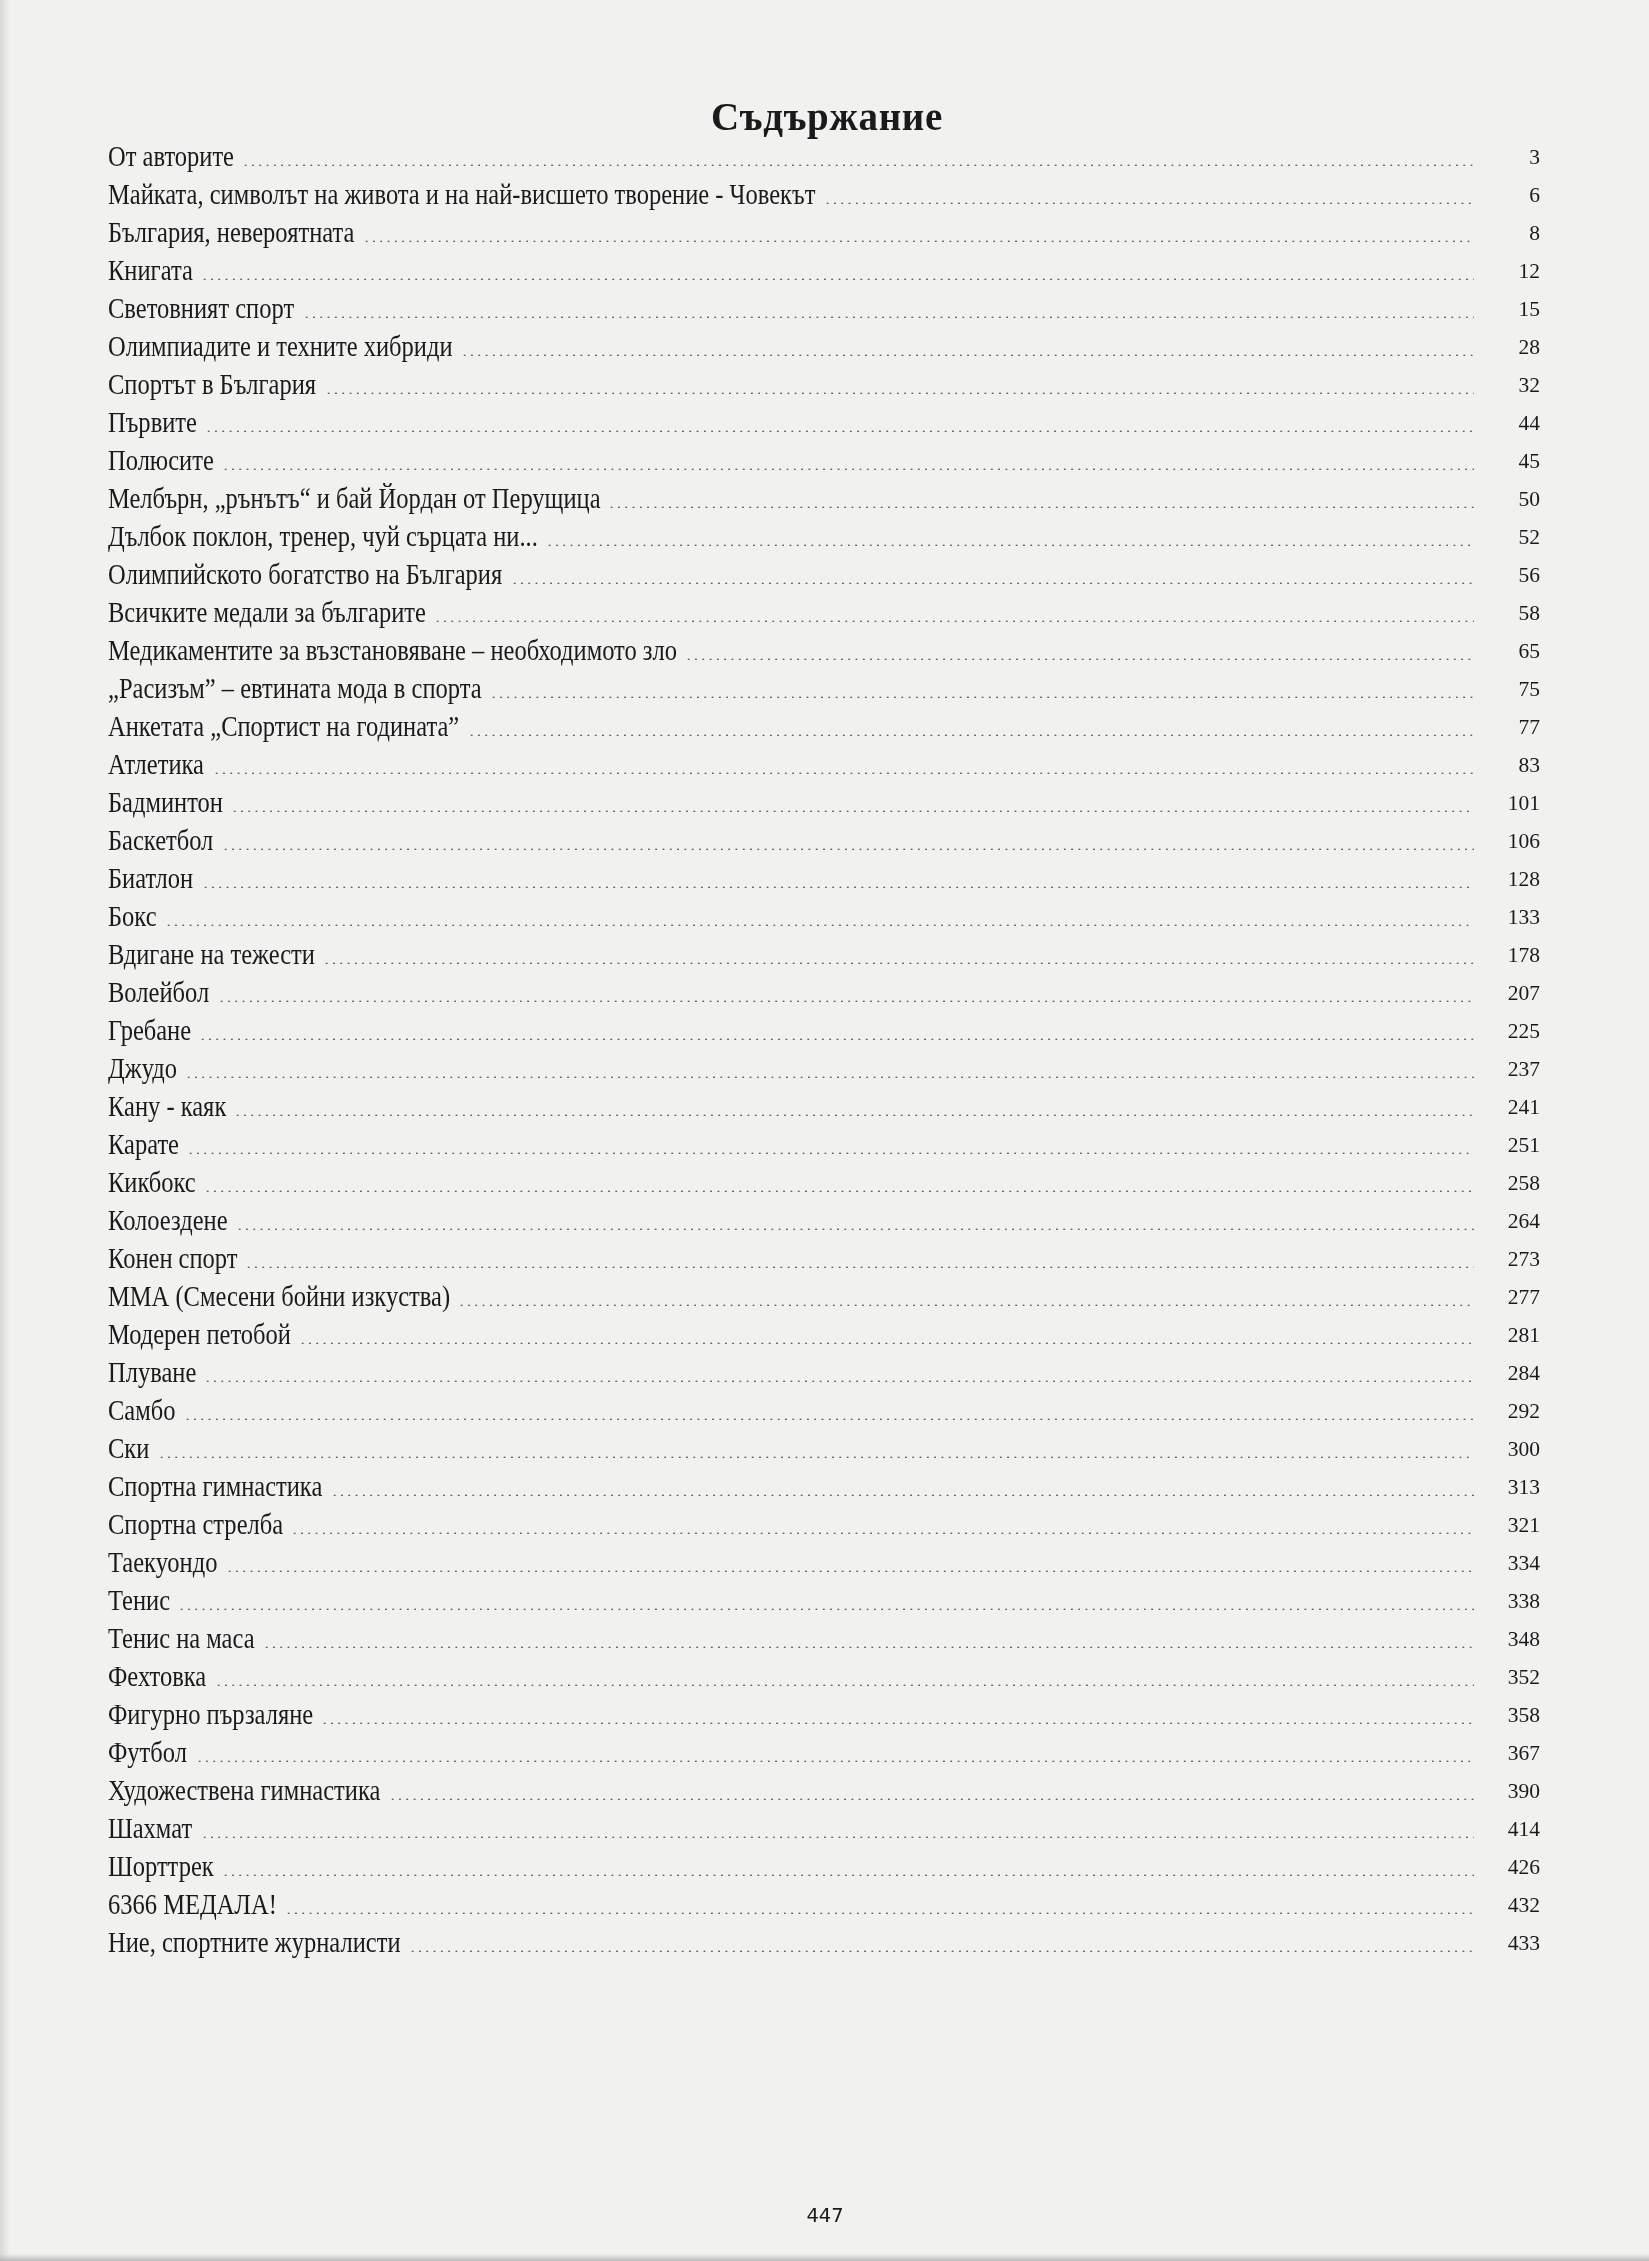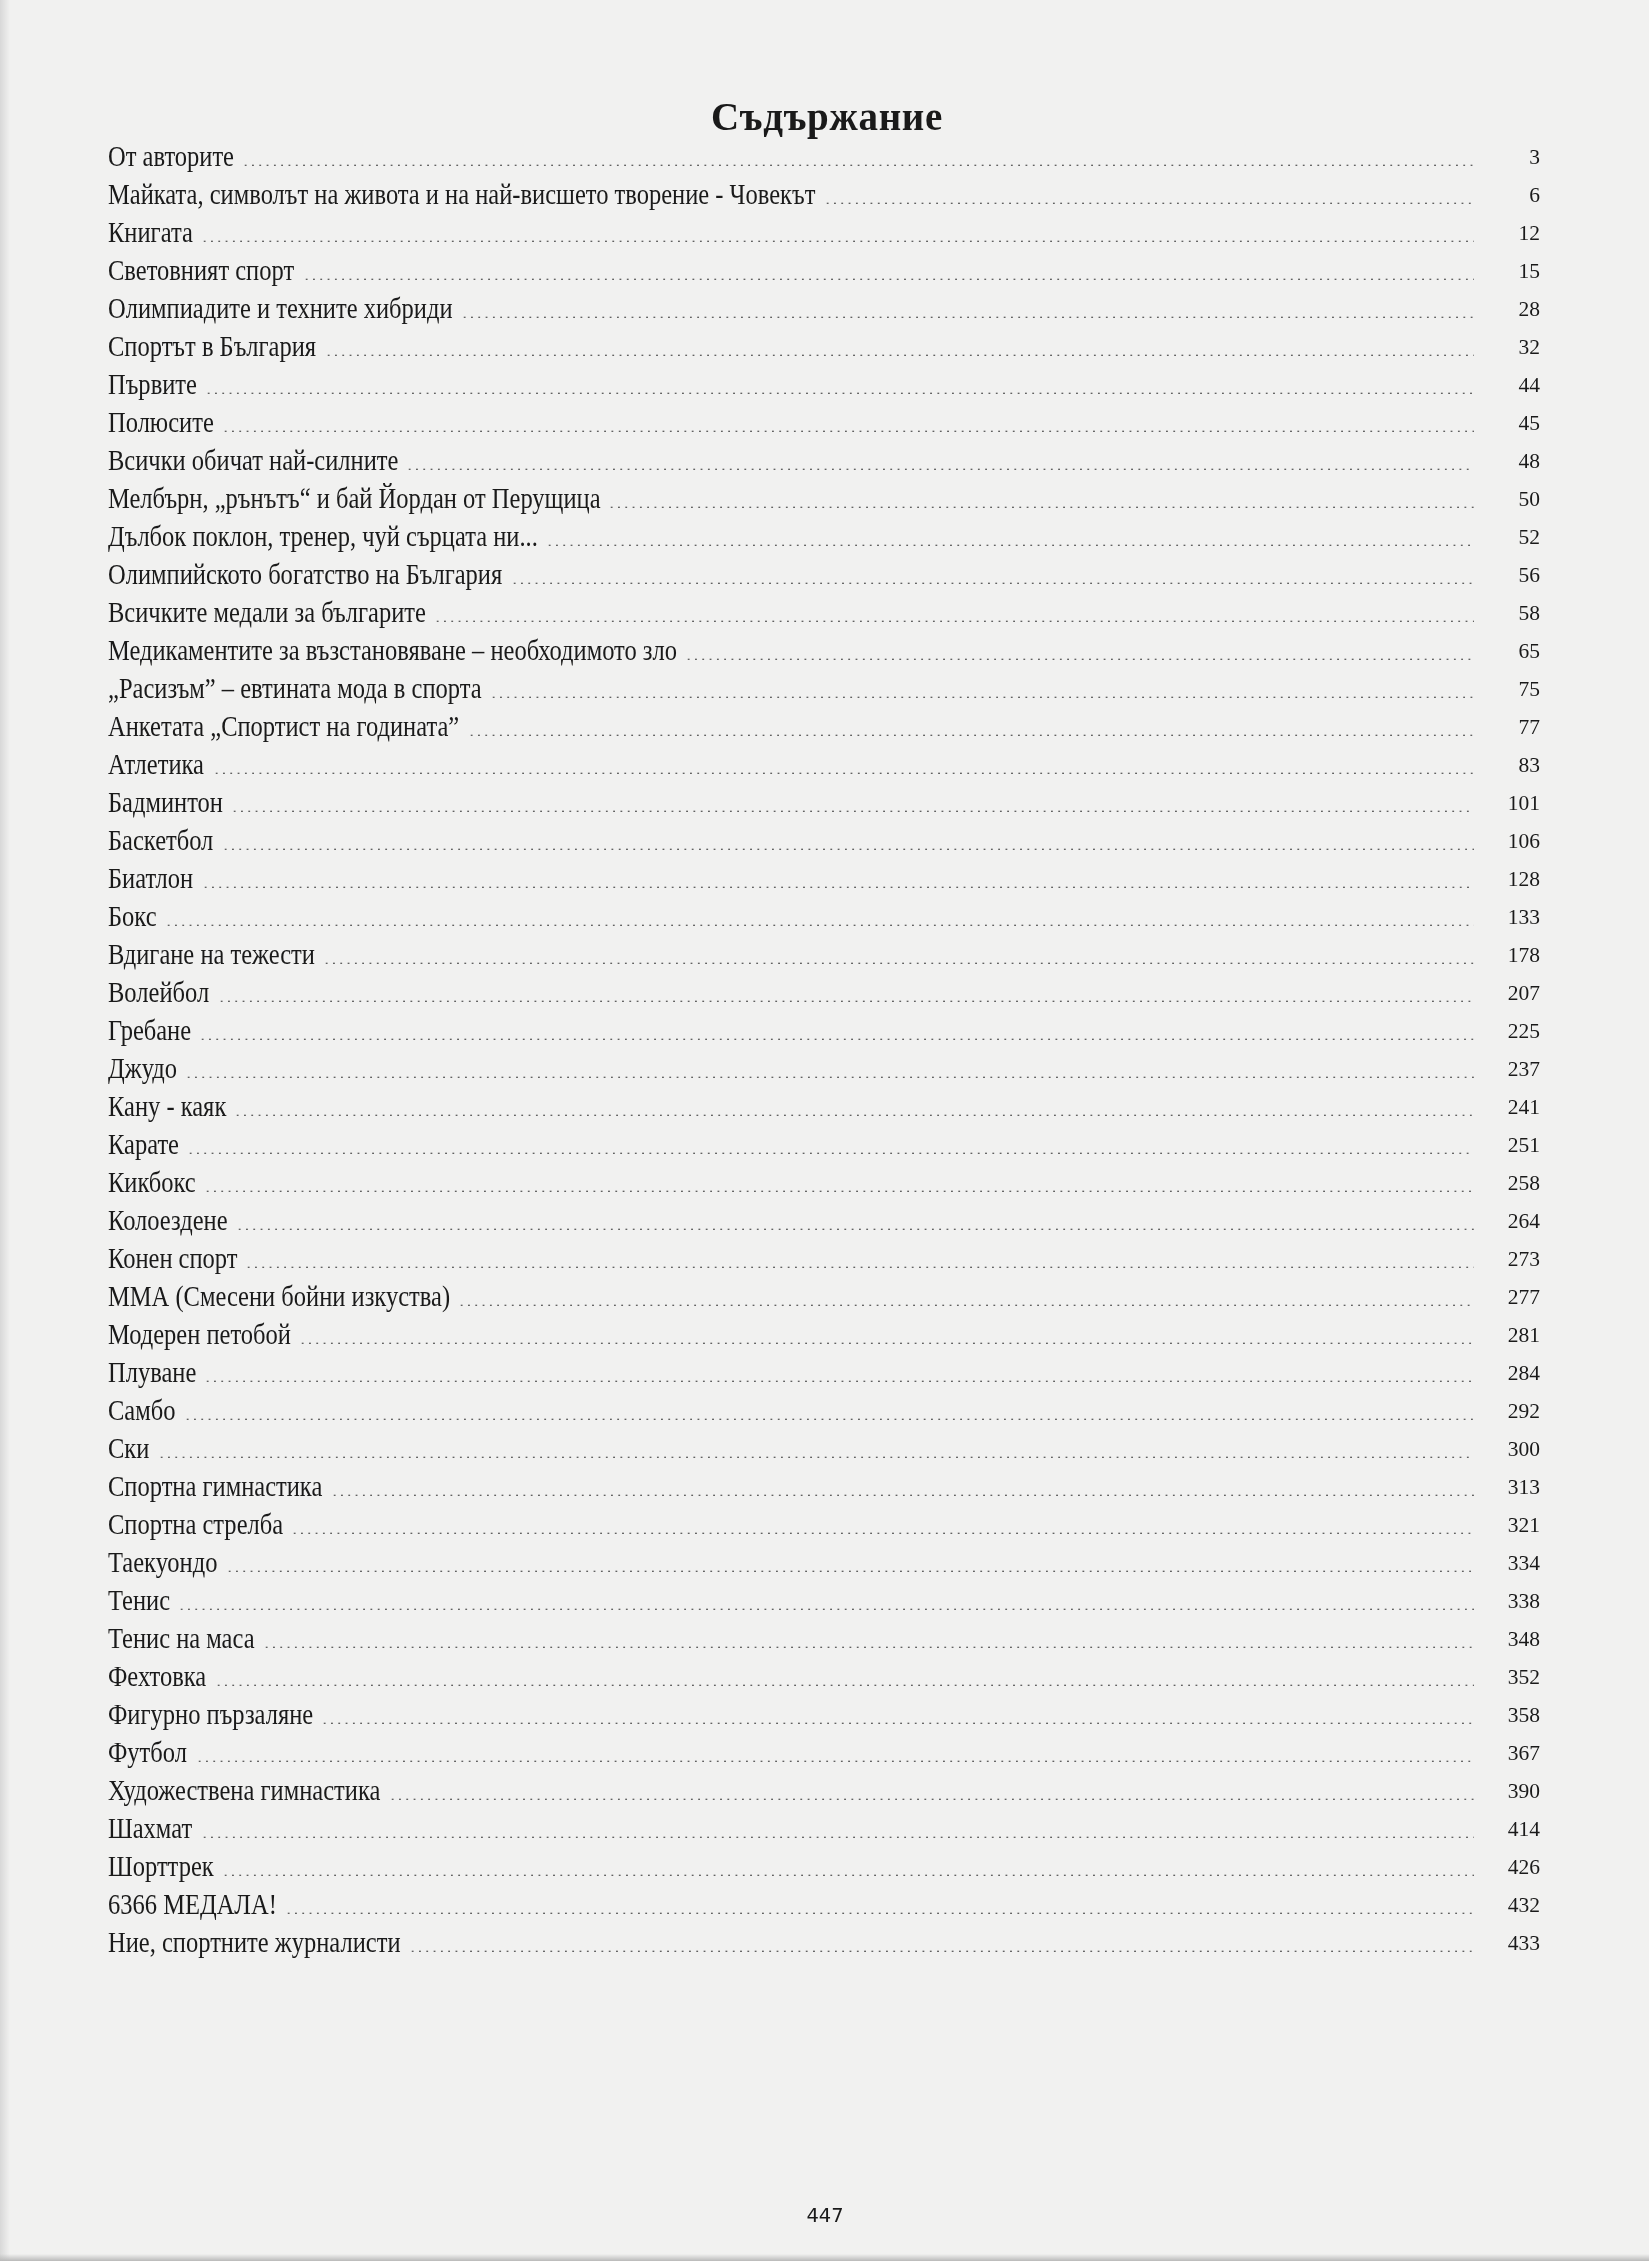--- a/index.html
+++ b/index.html
@@ -96,20 +96,25 @@
       <span class="toc-label" style="--shrink: -22px;">От авторите</span>
       <span class="toc-leader"></span>
       <span class="toc-page">3</span>
     </div>
     <div class="toc-row">
       <span class="toc-label" style="--shrink: -116px;">Майката, символът на живота и на най-висшето творение - Човекът</span>
       <span class="toc-leader"></span>
       <span class="toc-page">6</span>
     </div>
     <div class="toc-row">
+      <span class="toc-label" style="--shrink: -41px;">България, невероятната</span>
+      <span class="toc-leader"></span>
+      <span class="toc-page">8</span>
+    </div>
+    <div class="toc-row">
       <span class="toc-label" style="--shrink: -15.3px;">Книгата</span>
       <span class="toc-leader"></span>
       <span class="toc-page">12</span>
     </div>
     <div class="toc-row">
       <span class="toc-label" style="--shrink: -31px;">Световният спорт</span>
       <span class="toc-leader"></span>
       <span class="toc-page">15</span>
     </div>
     <div class="toc-row">
@@ -126,25 +131,20 @@
       <span class="toc-label" style="--shrink: -16px;">Първите</span>
       <span class="toc-leader"></span>
       <span class="toc-page">44</span>
     </div>
     <div class="toc-row">
       <span class="toc-label" style="--shrink: -18.6px;">Полюсите</span>
       <span class="toc-leader"></span>
       <span class="toc-page">45</span>
     </div>
     <div class="toc-row">
-      <span class="toc-label" style="--shrink: -49px;">Всички обичат най-силните</span>
-      <span class="toc-leader"></span>
-      <span class="toc-page">48</span>
-    </div>
-    <div class="toc-row">
       <span class="toc-label" style="--shrink: -82px;">Мелбърн, „рънътъ“ и бай Йордан от Перущица</span>
       <span class="toc-leader"></span>
       <span class="toc-page">50</span>
     </div>
     <div class="toc-row">
       <span class="toc-label" style="--shrink: -71px;">Дълбок поклон, тренер, чуй сърцата ни...</span>
       <span class="toc-leader"></span>
       <span class="toc-page">52</span>
     </div>
     <div class="toc-row">

